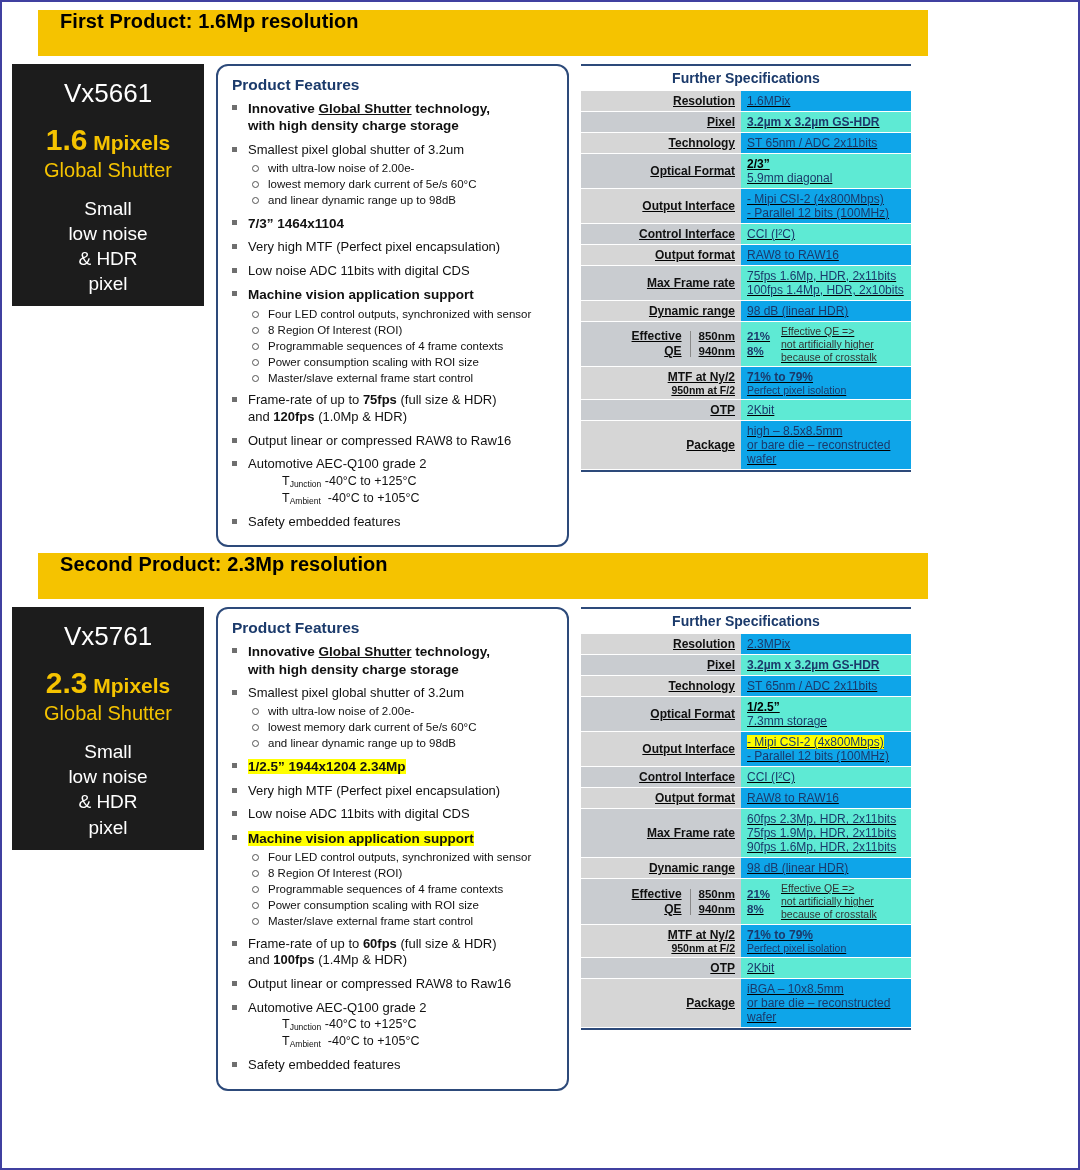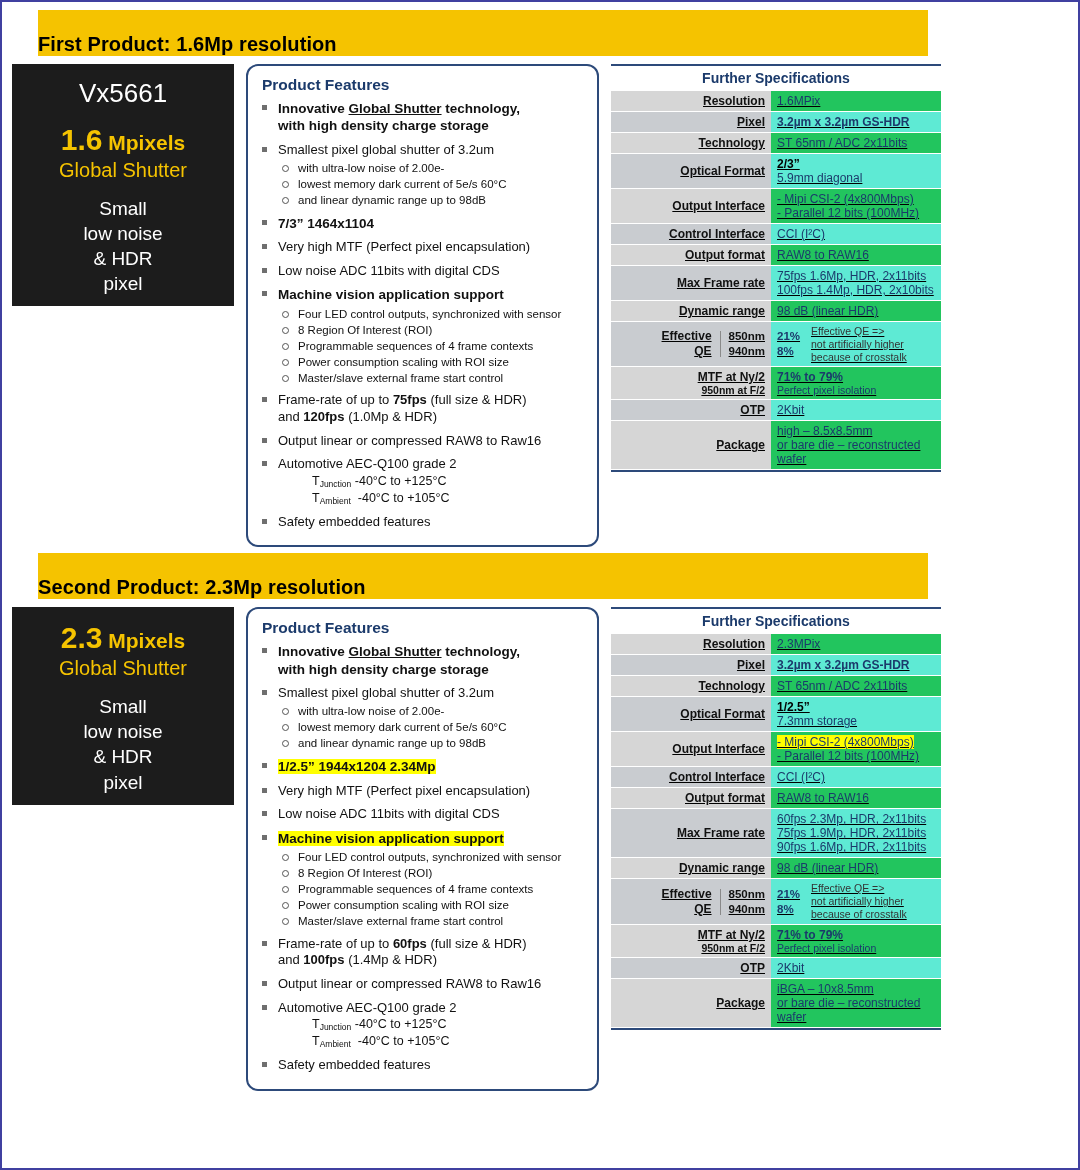--- a/index.html
+++ b/index.html
@@ -13,37 +13,38 @@
   .page{
     position:relative;width:1080px;height:1170px;
     border:2px solid #4040a0;
     box-sizing:border-box;
     padding:8px 10px;
   }
   .section{position:relative;}
   .banner{
     background:#f5c300;
     height:46px;
-    display:flex;align-items:flex-end;
+    display:flex;align-items:flex-start;
+    padding-left:22px;
     box-sizing:border-box;
     width:890px;
     margin-left:26px;
   }
   .banner-title{
     font-size:20px;font-weight:bold;color:#000;
     letter-spacing:.1px;
   }
   .body-row{
     display:flex;
     margin-top:8px;
     align-items:flex-start;
   }
   
   .panel{
-    width:222px;
+    width:192px;
     background:#1c1c1c;
     color:#fff;
     text-align:center;
     padding:14px 6px 10px 6px;
     box-sizing:border-box;
     display:flex;flex-direction:column;justify-content:center;
   }
   .panel .pname{font-size:26px;font-weight:normal;margin-bottom:14px;}
   .panel .pmp{font-size:21px;font-weight:bold;color:#f5c300;margin-bottom:2px;}
   .panel .pmp .big{font-size:30px;}
@@ -107,21 +108,21 @@
   table.sp td{
     vertical-align:middle;
     padding:3px 6px;
     font-size:12px;
     border-bottom:1px solid #ffffff;
   }
   table.sp td.k{
     width:148px;text-align:right;font-weight:bold;color:#111;
     background:#d6d6d6;
   }
-  table.sp td.v{background:#22c55e;color:#1b3a6b;}
+  table.sp td.v{background:#0ea5e9;color:#1b3a6b;}
   table.sp tr.alt td.k{background:#c9ccd0;}
   table.sp tr.alt td.v{background:#5eead4;}
   .v-strong{font-weight:bold;color:#000;}
   .v-small{font-size:10.5px;}
   .v-blue{color:#1b5faa;}
   .qe-wrap{display:flex;align-items:center;}
   .qe-label{font-weight:bold;font-size:12px;text-align:right;width:64px;line-height:1.25;}
   .qe-bar{width:1px;background:#8a8a8a;height:26px;margin:0 8px;}
   .qe-nm{font-size:11.5px;line-height:1.3;}
   .qe-pct{font-weight:bold;font-size:11.5px;line-height:1.3;width:34px;text-align:left;}
@@ -289,20 +290,21 @@
 
   <div class="hr-split"></div>
 
   <div class="section">
     <div class="banner">
       <span class="banner-title">Second Product: 2.3Mp resolution</span>
     </div>
     <div class="body-row">
 
       <div class="panel">
+        <div class="pname">Vx5761</div>
         <div class="pmp">
           <span class="big">2.3</span>
           <span>Mpixels</span>
         </div>
         <div class="pgs">Global Shutter</div>
         <div class="psub">Small<br>low noise<br>&amp; HDR<br>pixel</div>
       </div>
 
       <div class="features">
         <h3>Product Features</h3>

